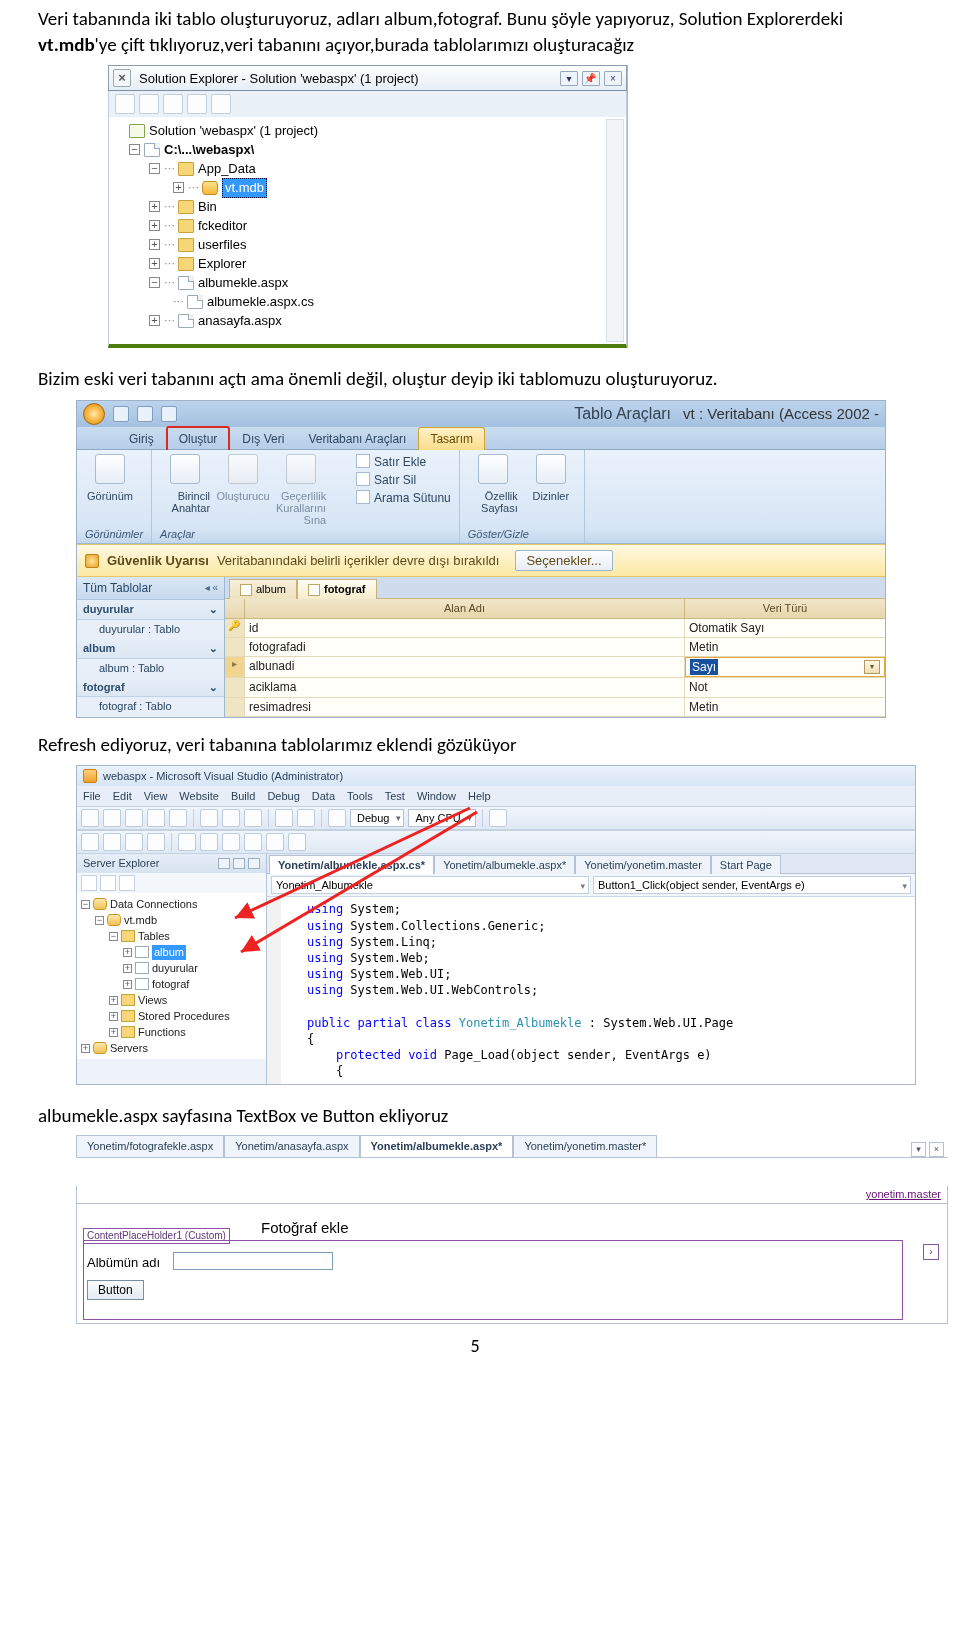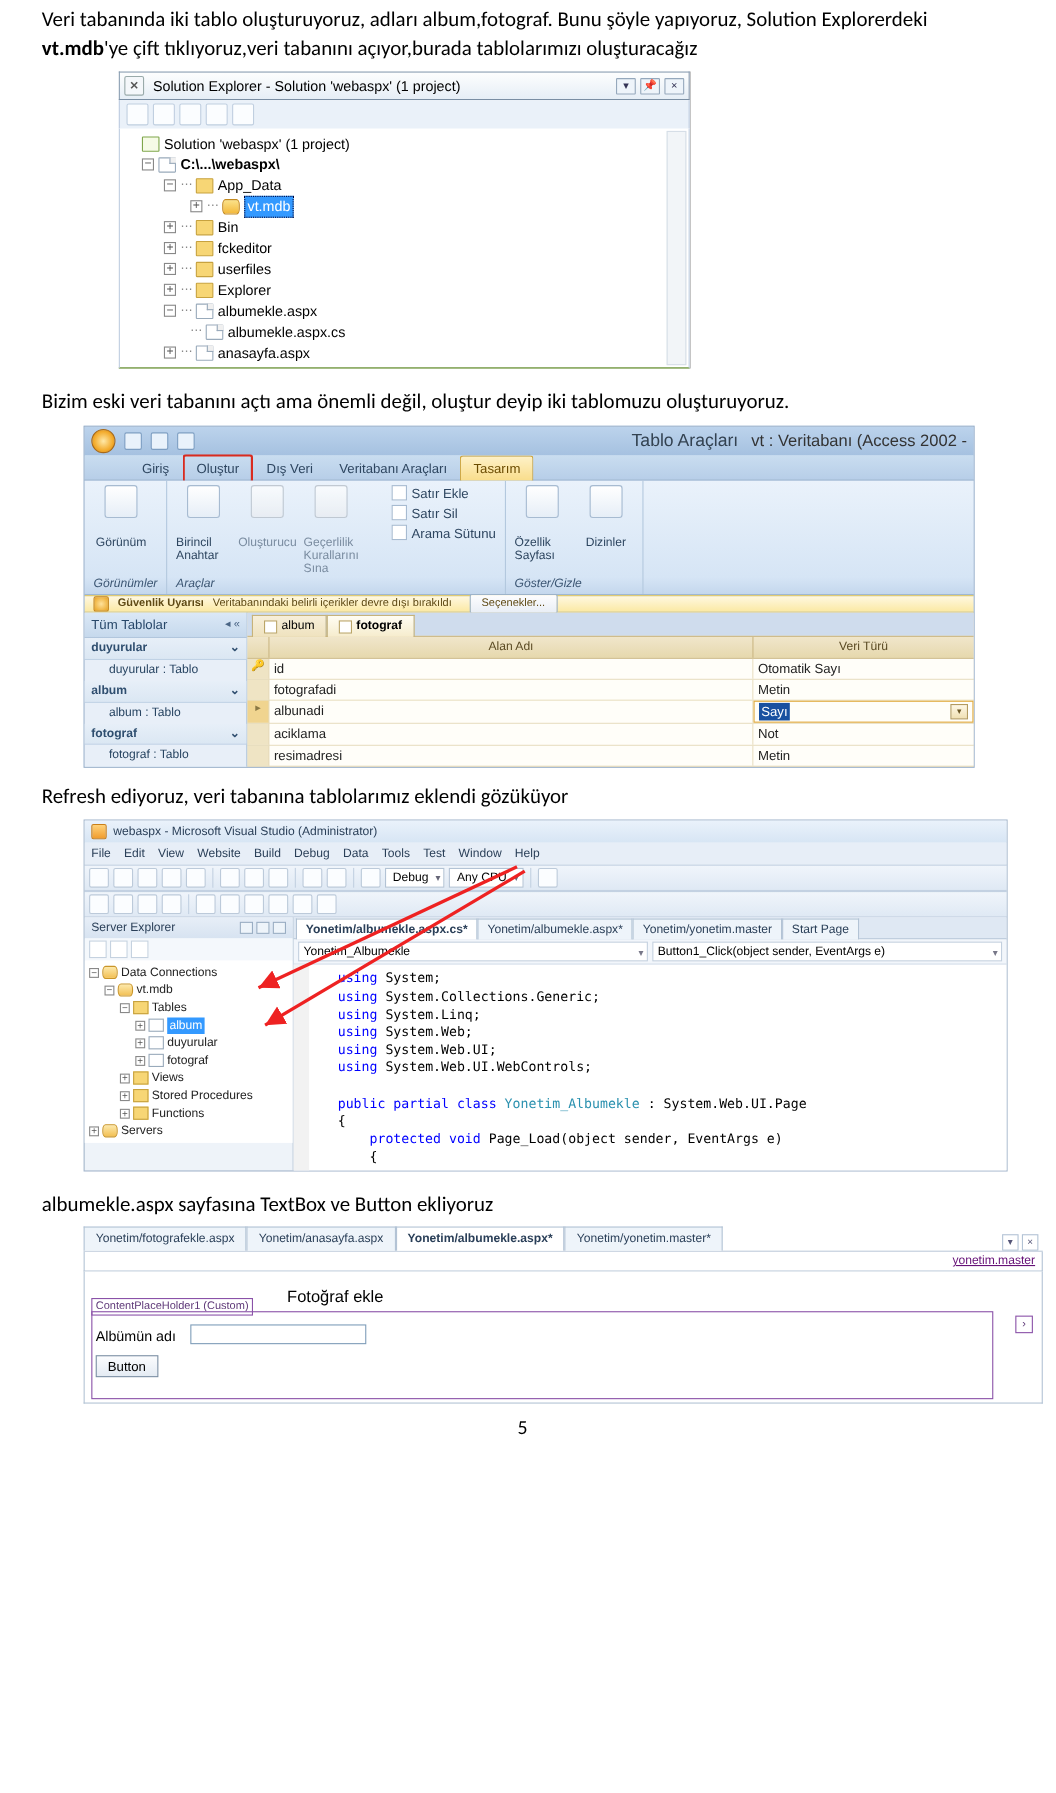--- a/index.html
+++ b/index.html
@@ -11,21 +11,21 @@
 
   
   .sol-exp { width: 520px; margin: 4px 0 18px 70px; font-family: "Segoe UI", Tahoma, sans-serif; font-size: 13px; color: #000; border-right: 1px solid #b7b7b7; }
   .sol-exp .titlebar { display: flex; align-items: center; height: 26px; background: linear-gradient(#fdfefe,#e6eef6); border: 1px solid #8a9db2; border-bottom: 1px solid #7a8ea3; padding: 0 4px; }
   .sol-exp .titlebar .x { width: 18px; height: 18px; margin-right: 6px; text-align: center; line-height: 16px; font-weight: 700; color: #555; border: 1px solid #9aa; background: #f4f7fa; border-radius: 2px; }
   .sol-exp .titlebar .t { flex: 1; padding-left: 2px; }
   .sol-exp .titlebar .pins { display: flex; gap: 4px; }
   .sol-exp .titlebar .pins .btn { width: 18px; height: 15px; background: #eef4fa; border: 1px solid #95a8bc; border-radius: 1px; font-size: 10px; line-height: 13px; text-align: center; color: #335; }
   .sol-exp .toolbar { display: flex; gap: 4px; padding: 3px 6px; background: #eaf1f9; border-left: 1px solid #bfcde0; border-right: 1px solid #bfcde0; }
   .sol-exp .toolbar .ico { width: 20px; height: 20px; background: #fbfdff; border: 1px solid #c0cfe0; border-radius: 2px; }
-  .sol-exp .tree { background: #fff; border-left: 1px solid #bfcde0; border-right: 1px solid #bfcde0; border-bottom: 1px solid #4d7c0f; padding: 4px 0 4px 6px; position: relative; }
+  .sol-exp .tree { background: #fff; border-left: 1px solid #bfcde0; border-right: 1px solid #bfcde0; border-bottom: 4px solid #4d7c0f; padding: 4px 0 14px 6px; position: relative; }
   .sol-exp .tree::after { content: ""; position: absolute; right: 2px; top: 2px; bottom: 2px; width: 16px; background: #f2f5f8; border: 1px solid #d6dee7; }
   .sol-exp .scroll-up, .sol-exp .scroll-dn { position:absolute; right:3px; width:14px; height:16px; background:#e9eef4; border:1px solid #b6c4d4; font-size:9px; text-align:center; line-height:14px; color:#556; }
   .sol-exp .scroll-up { top:3px; } .sol-exp .scroll-dn { bottom:3px; }
   .sol-exp .row { display: flex; align-items: center; height: 19px; gap: 4px; }
   .sol-exp .glyph { width: 11px; text-align: center; color: #555; font-size: 11px; border:1px solid #888; height:11px; line-height:9px; background:#fff;}
   .sol-exp .dots { color:#888; letter-spacing:-1px; font-size:11px;}
   .sol-exp .ficon { width: 16px; height: 14px; background: #f7d675; border: 1px solid #c7a23f; border-radius: 1px; }
   .sol-exp .ficon.page { background:#fff; border-color:#9ab; position:relative;}
   .sol-exp .ficon.page::after{content:"";position:absolute;right:-1px;top:-1px;width:5px;height:5px;background:#f0f0f0;border-left:1px solid #9ab;border-bottom:1px solid #9ab;}
   .sol-exp .ficon.db { background: linear-gradient(#fbe28a,#f3b93b); border-color:#c48a1f; border-radius: 3px/5px;}
@@ -47,27 +47,27 @@
   .access .tabs { display:flex; align-items:flex-end; height:23px; background:linear-gradient(#c9ddf0,#b7cee8); border-bottom:1px solid #8da9c6; padding-left:40px; gap:0;}
   .access .tabs .tab { padding: 3px 11px 3px 11px; font-size:12px; color:#2e4660; border:1px solid transparent; border-bottom:none; position:relative; top:1px;}
   .access .tabs .tab.hl { border:2px solid #d92b1f; border-bottom:none; border-radius:3px 3px 0 0;}
   .access .tabs .tab.active { background:linear-gradient(#fef1c7,#f9dd8b); border-color:#d0a437; border-radius:3px 3px 0 0; color:#6b4b00;}
   .access .ribbon { display:flex; background: linear-gradient(#eaf2fb,#d6e5f5 85%,#c4d7ed); border-bottom:1px solid #9fb8d2; min-height:78px;}
   .access .group { display:flex; flex-direction:column; border-right:1px solid #b3c8de; padding:4px 8px 1px; }
   .access .group .body { display:flex; gap:8px; align-items:flex-start; flex:1;}
   .access .group .gt { font-size:11px; color:#3c5673; padding-top:1px;font-style:italic;}
   .access .bigbtn { display:flex; flex-direction:column; align-items:center; width:50px;}
   .access .bigbtn .bi { width:30px; height:30px; background:linear-gradient(#fff,#e6eef7); border:1px solid #a7bbd1; border-radius:3px;}
-  .access .bigbtn .bt { font-size:11px; text-align:left; color:#2e4660; line-height:1.1; margin-top:16px;}
+  .access .bigbtn .bt { font-size:11px; text-align:right; color:#2e4660; line-height:1.1; margin-top:6px;}
   .access .disabled .bi { filter: grayscale(60%); opacity:.7;}
   .access .disabled .bt { color:#7a8ca0;}
   .access .stack { display:flex; flex-direction:column; gap:2px;}
   .access .stack .line { display:flex; align-items:flex-start; gap:4px; font-size:12px; color:#2e4660;margin-left:22px;}
   .access .stack .line .si { width:14px;height:14px;background:#fff;border:1px solid #a7bbd1;}
-  .access .warn { display:flex; align-items:center; gap:8px; height:16px; background:linear-gradient(#fff8e1,#fbe9a4); border-top:1px solid #e2c866; border-bottom:1px solid #e2c866; padding:0 8px; font-size:10px; color:#5f4a15;}
+  .access .warn { display:flex; align-items:center; gap:8px; height:33px; background:linear-gradient(#fff8e1,#fbe9a4); border-top:1px solid #e2c866; border-bottom:1px solid #e2c866; padding:0 8px; font-size:13px; color:#5f4a15;}
   .access .warn .shield { width:14px;height:14px;background:radial-gradient(#ffe29b,#e9a321);border:1px solid #c4831a;border-radius:2px;}
   .access .warn .opt { margin-left:8px; padding:1px 10px; background:linear-gradient(#fdfdfe,#e9eef5); border:1px solid #9db3c9; border-radius:2px;}
   .access .main { display:flex;}
   .access .nav { width:148px; background:#e8eff8; border-right:1px solid #9fb8d2;}
   .access .nav .hdr { background: linear-gradient(#dbe8f6,#c6d9ed); padding:3px 6px; font-size:12px; color:#274769; border-bottom:1px solid #b1c6dd; display:flex; justify-content:space-between; align-items:center;}
   .access .nav .hdr .ar { font-size:10px; color:#4a6585;}
   .access .nav .grp { background:linear-gradient(#e7eff8,#dbe7f3); padding:2px 6px; font-size:11px; font-weight:bold; color:#2f4e6f; border-bottom:1px solid #c0d2e5; display:flex; justify-content:space-between;}
   .access .nav .item { padding:2px 6px 2px 22px; font-size:11px; color:#284562;}
   .access .work { flex:1; background:#f1e9d3;}
   .access .wtabs { display:flex; align-items:flex-end; height:21px; background:#cfdced; padding-left:4px; gap:0;}
@@ -119,21 +119,21 @@
   .vs .code{background:#fff;padding:4px 2px 4px 26px;font-family:Consolas,monospace;font-size:12px;line-height:1.35;color:#000;white-space:pre;border-left:14px solid #f2f2f2;}
   .vs .code .kw{color:#0000ff;} .vs .code .tp{color:#2b91af;}
 
   
   .dsg{width:872px;margin:4px 0 10px 38px;font-family:"Segoe UI",Tahoma,sans-serif;font-size:12px;}
   .dsg .dtabs{display:flex;align-items:flex-end;height:22px;border-bottom:1px solid #b3c3d5;}
   .dsg .dtabs .dt{padding:3px 10px;font-size:11px;background:#eef4fa;border:1px solid #b3c3d5;border-bottom:none;color:#2a3f58;}
   .dsg .dtabs .dt.act{background:#fff;font-weight:bold;}
   .dsg .dtabs .right{margin-left:auto;display:flex;gap:3px;padding-right:4px;}
   .dsg .dtabs .right .b{width:15px;height:15px;border:1px solid #b3c3d5;background:#fff;font-size:9px;text-align:center;line-height:13px;color:#557;}
-  .dsg .mp{height:18px;background:#fff;border:1px solid #b3c3d5;border-top:none;text-align:right;padding:0 6px;font-size:11px;line-height:16px;color:#617;text-decoration:underline;}
+  .dsg .mp{height:18px;background:#fff;border:1px solid #b3c3d5;border-top:none;text-align:right;padding:0 6px;font-size:11px;line-height:16px;color:#617;text-decoration:underline;margin-top:28px;}
   .dsg .canvas{border:1px solid #b3c3d5;border-top:none;background:#fff;padding:14px 10px 10px;position:relative;}
   .dsg .label{font-size:15px;margin-bottom:6px;margin-left:174px;}
   .dsg .purplebox{position:absolute;border:1px solid #8a52a8;left:6px;right:44px;top:36px;height:80px;}
   .dsg .tag{position:absolute;left:6px;top:24px;font-size:10px;background:#fff;border:1px solid #8a52a8;padding:0 3px;color:#5d3777;}
   .dsg .rowlbl{position:absolute;left:10px;top:50px;font-size:13px;}
   .dsg .txtbox{position:absolute;left:96px;top:48px;width:160px;height:18px;border:1px solid #7f9db9;background:#fff;}
   .dsg .btn{position:absolute;left:10px;top:76px;padding:1px 10px;border:1px solid #7a8ea3;background:linear-gradient(#fbfcfe,#e4ebf3);font-size:12px;}
   .dsg .nav{position:absolute;right:8px;top:40px;width:16px;height:16px;border:1px solid #8a52a8;text-align:center;line-height:14px;font-size:10px;color:#5d3777;background:#fff;}
 </style>
 </head>

